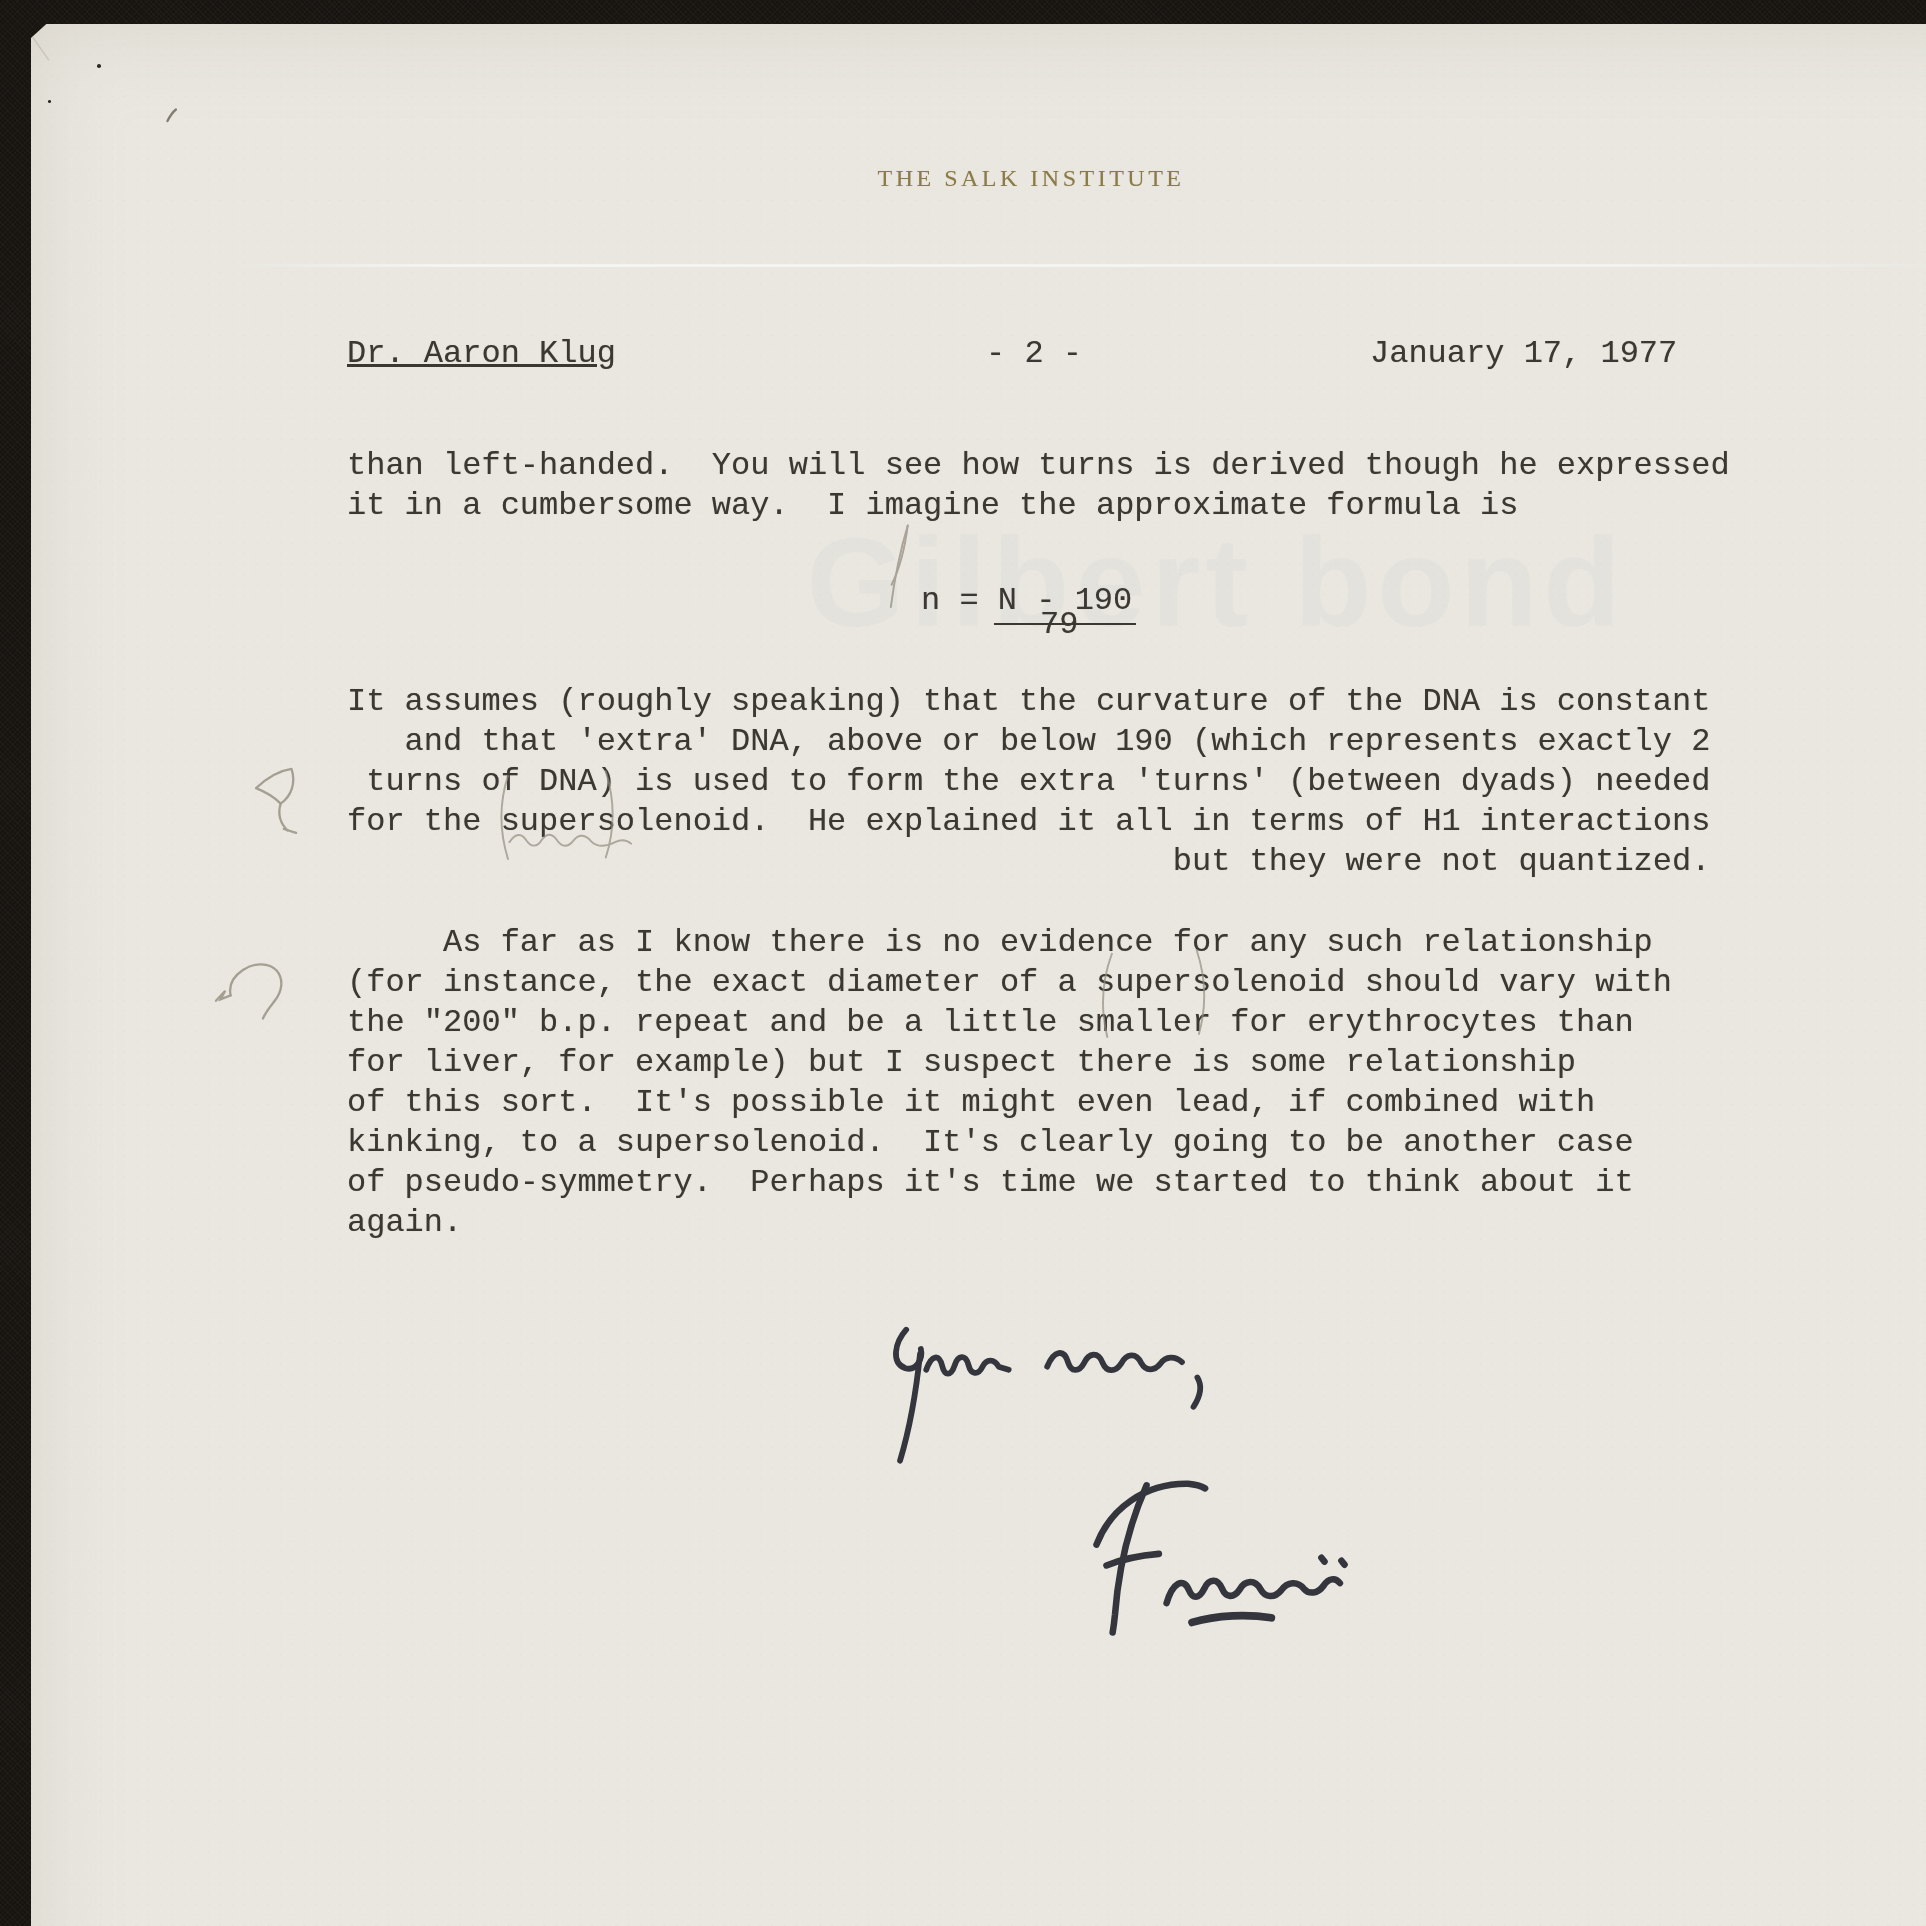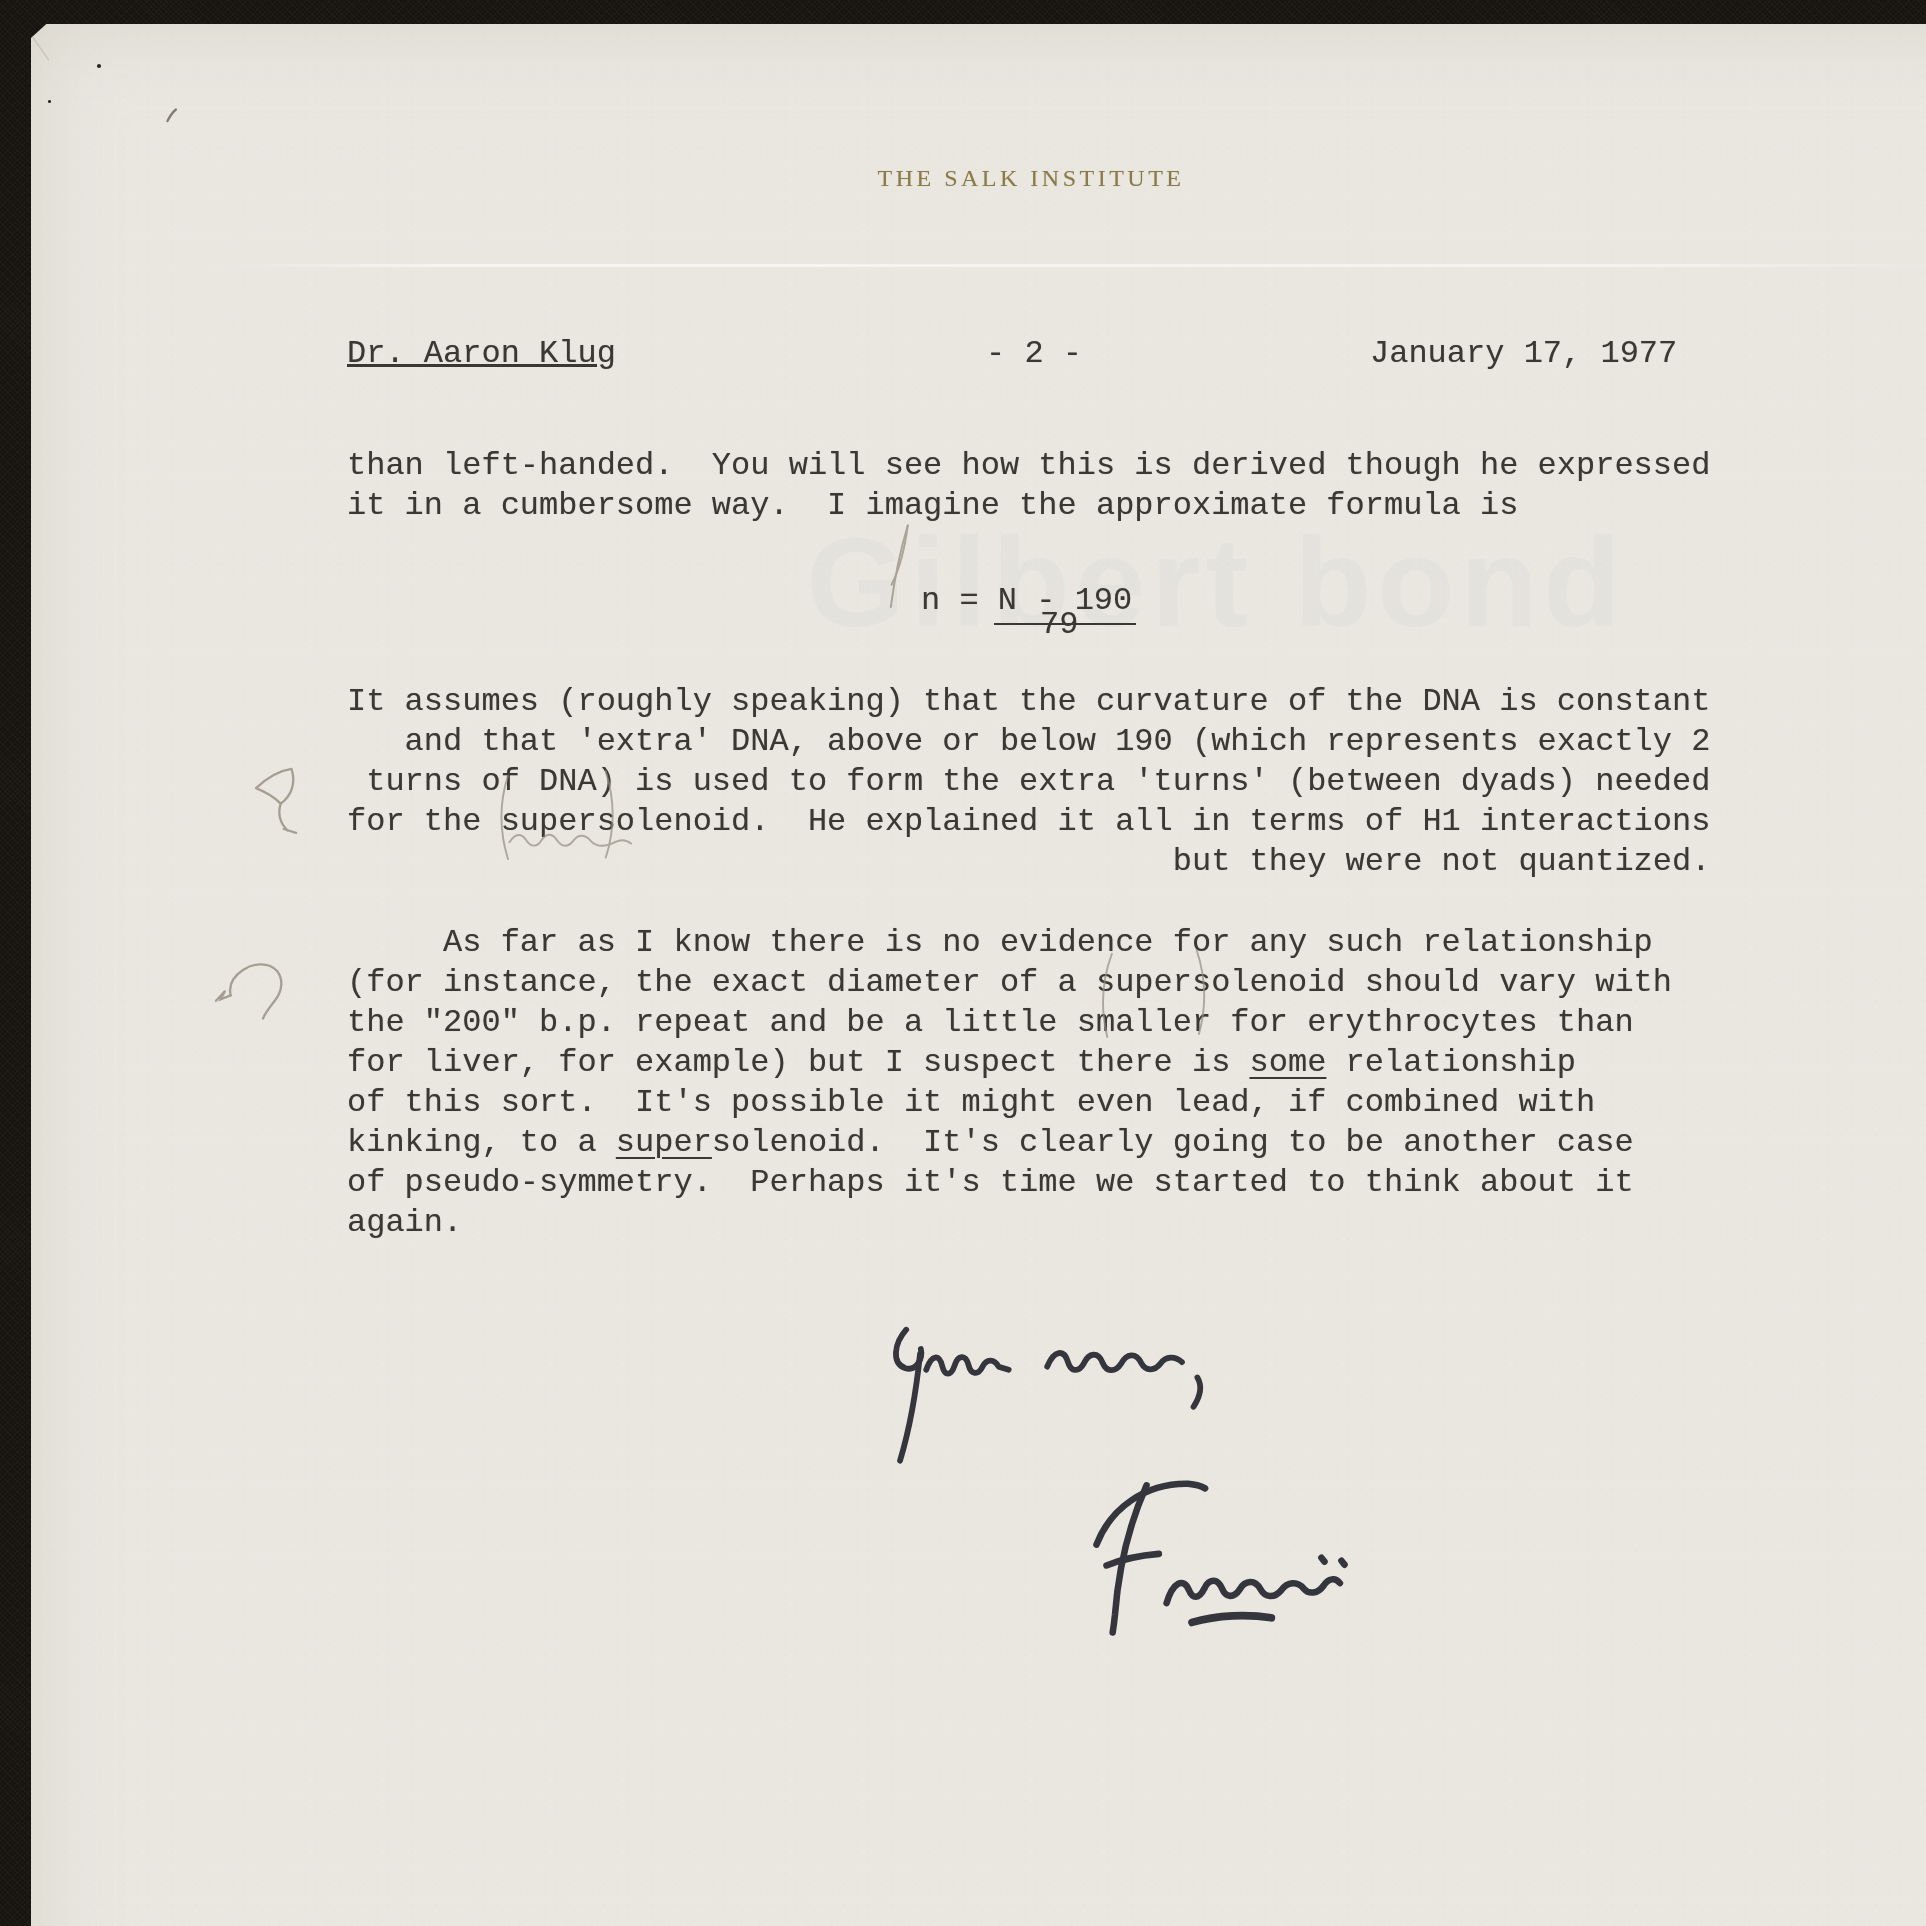--- a/index.html
+++ b/index.html
@@ -37,21 +37,21 @@
   .hrow span{position:absolute;top:0;}
   .header-row{position:absolute;top:310px;left:0;width:100%;height:42px;}
   .header-left{left:316px;text-decoration:underline;}
   .header-center{left:955px;}
   .header-right{left:1339px;}
   .para{position:absolute;left:316px;}
   .p1{top:422px;}
   .p2{top:658px;text-align:right;}
   .p3{top:899px;}
   .tline{height:40px;}
-  .ul{text-decoration:underline;text-decoration-thickness:2.3px;text-underline-offset:5.8px;}
+  .ul{text-decoration-thickness:2.3px;text-underline-offset:5.8px;}
   .formula-main{position:absolute;left:890px;top:545px;}
   .formula-num{display:inline-block;border-bottom:2.7px solid #3b3833;padding:0 3.9px 1.9px 3.9px;margin:12px -3.9px;}
   .formula-den{position:absolute;left:1009px;top:581px;}
   .annot-svg{position:absolute;left:0;top:0;width:2000px;height:2586px;}
   .speck{position:absolute;border-radius:50%;background:#2b2722;}
 </style>
 </head>
 <body>
 
 <div class="paper">
@@ -63,21 +63,21 @@
   <div class="letterhead">THE SALK INSTITUTE</div>
 
   <div class="scanline"></div>
 
   <div class="header-row typed hrow">
     <span class="header-left">Dr. Aaron Klug</span>
     <span class="header-center">- 2 -</span>
     <span class="header-right">January 17, 1977</span>
   </div>
 
-  <div class="para p1 typed"><div class="tline"><span>than left-handed.  You will see how this is derived though he expressed</span></div><div class="tline"><span>it in a cumbersome way.  I imagine the approximate formula is</span></div></div>
+  <div class="para p1 typed"><div class="tline"><span>than left-handed.  You will see how turns is derived though he expressed</span></div><div class="tline"><span>it in a cumbersome way.  I imagine the approximate formula is</span></div></div>
 
   <div class="formula-main typed"><span>n = </span><span class="formula-num">N - 190</span></div>
   <div class="formula-den typed">79</div>
 
   <div class="para p2 typed"><div class="tline"><span>It assumes (roughly speaking) that the curvature of the DNA is constant</span></div><div class="tline"><span>and that 'extra' DNA, above or below 190 (which represents exactly 2</span></div><div class="tline"><span>turns of DNA) is used to form the extra 'turns' (between dyads) needed</span></div><div class="tline"><span>for the supersolenoid.  He explained it all in terms of H1 interactions</span></div><div class="tline"><span>but they were not quantized.</span></div></div>
 
   <div class="para p3 typed"><div class="tline"><span>     As far as I know there is no evidence for any such relationship</span></div><div class="tline"><span>(for instance, the exact diameter of a supersolenoid should vary with</span></div><div class="tline"><span>the "200" b.p. repeat and be a little smaller for erythrocytes than</span></div><div class="tline"><span>for liver, for example) but I suspect there is </span><span class="ul">some</span><span> relationship</span></div><div class="tline"><span>of this sort.  It's possible it might even lead, if combined with</span></div><div class="tline"><span>kinking, to a </span><span class="ul">super</span><span>solenoid.  It's clearly going to be another case</span></div><div class="tline"><span>of pseudo-symmetry.  Perhaps it's time we started to think about it</span></div><div class="tline"><span>again.</span></div></div>
 
   <div class="speck" style="left:66px;top:40px;width:3.9px;height:3.5px;"></div>
   <div class="speck" style="left:17px;top:76px;width:3.1px;height:2.7px;"></div>

